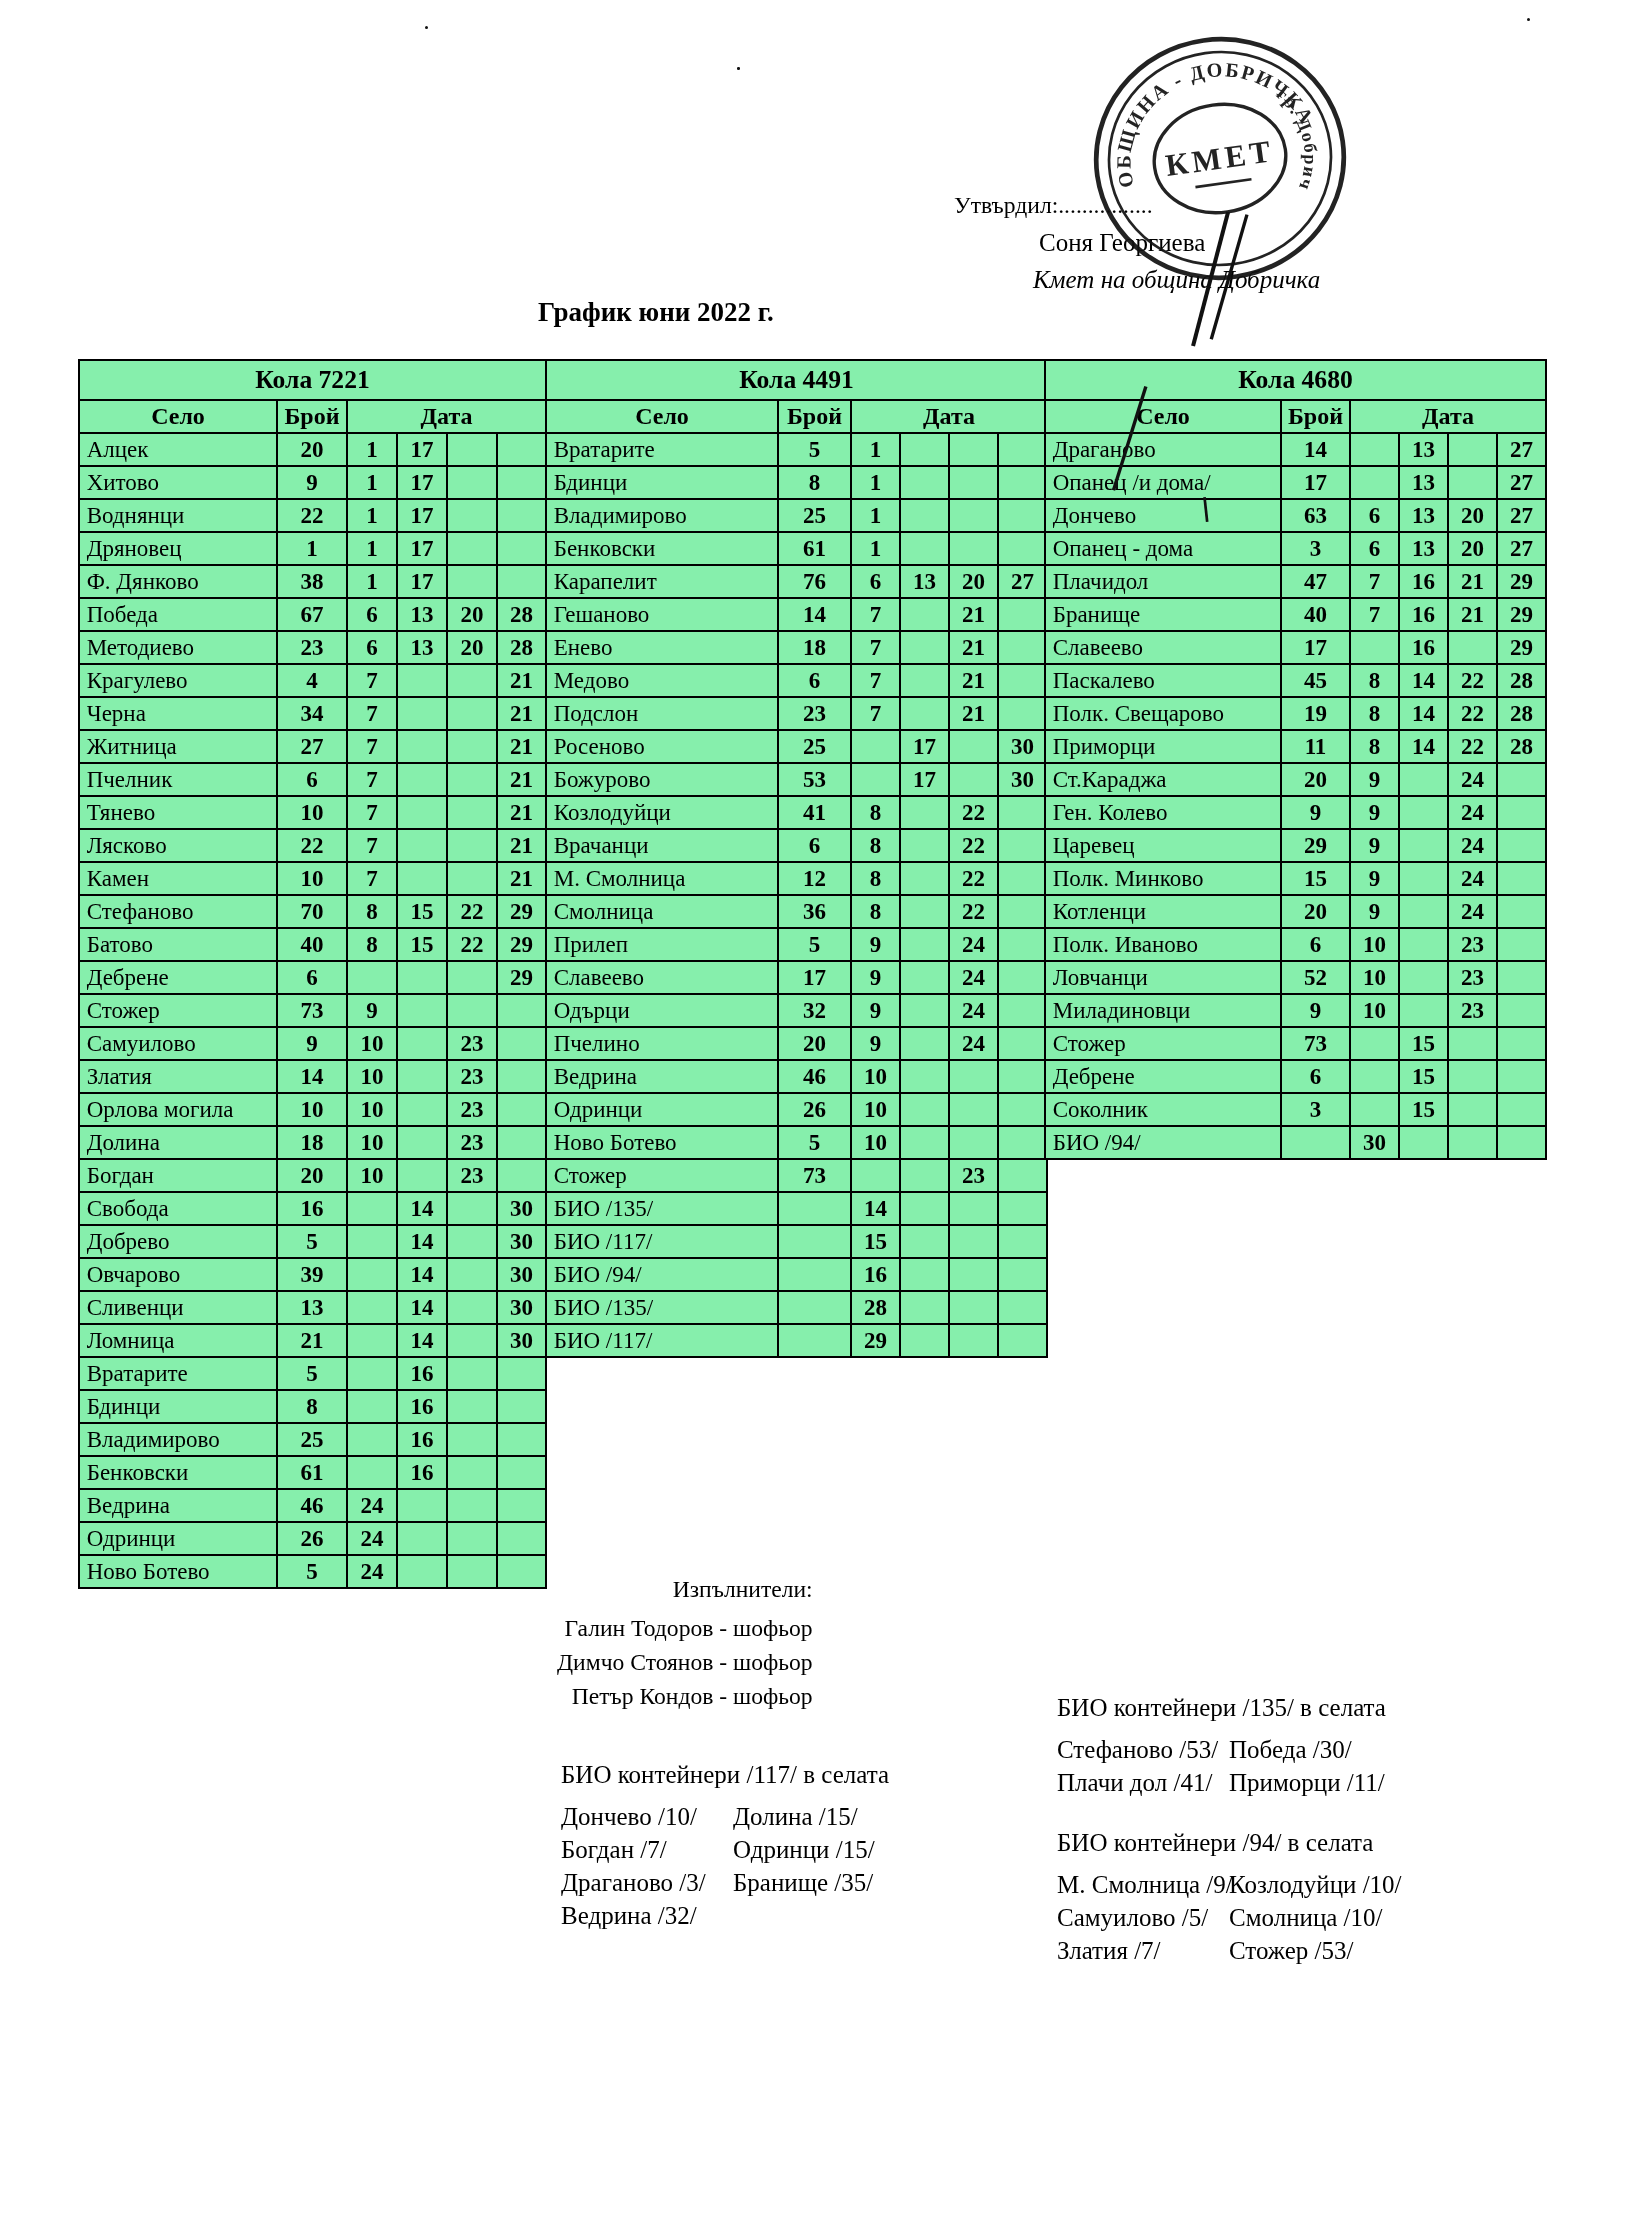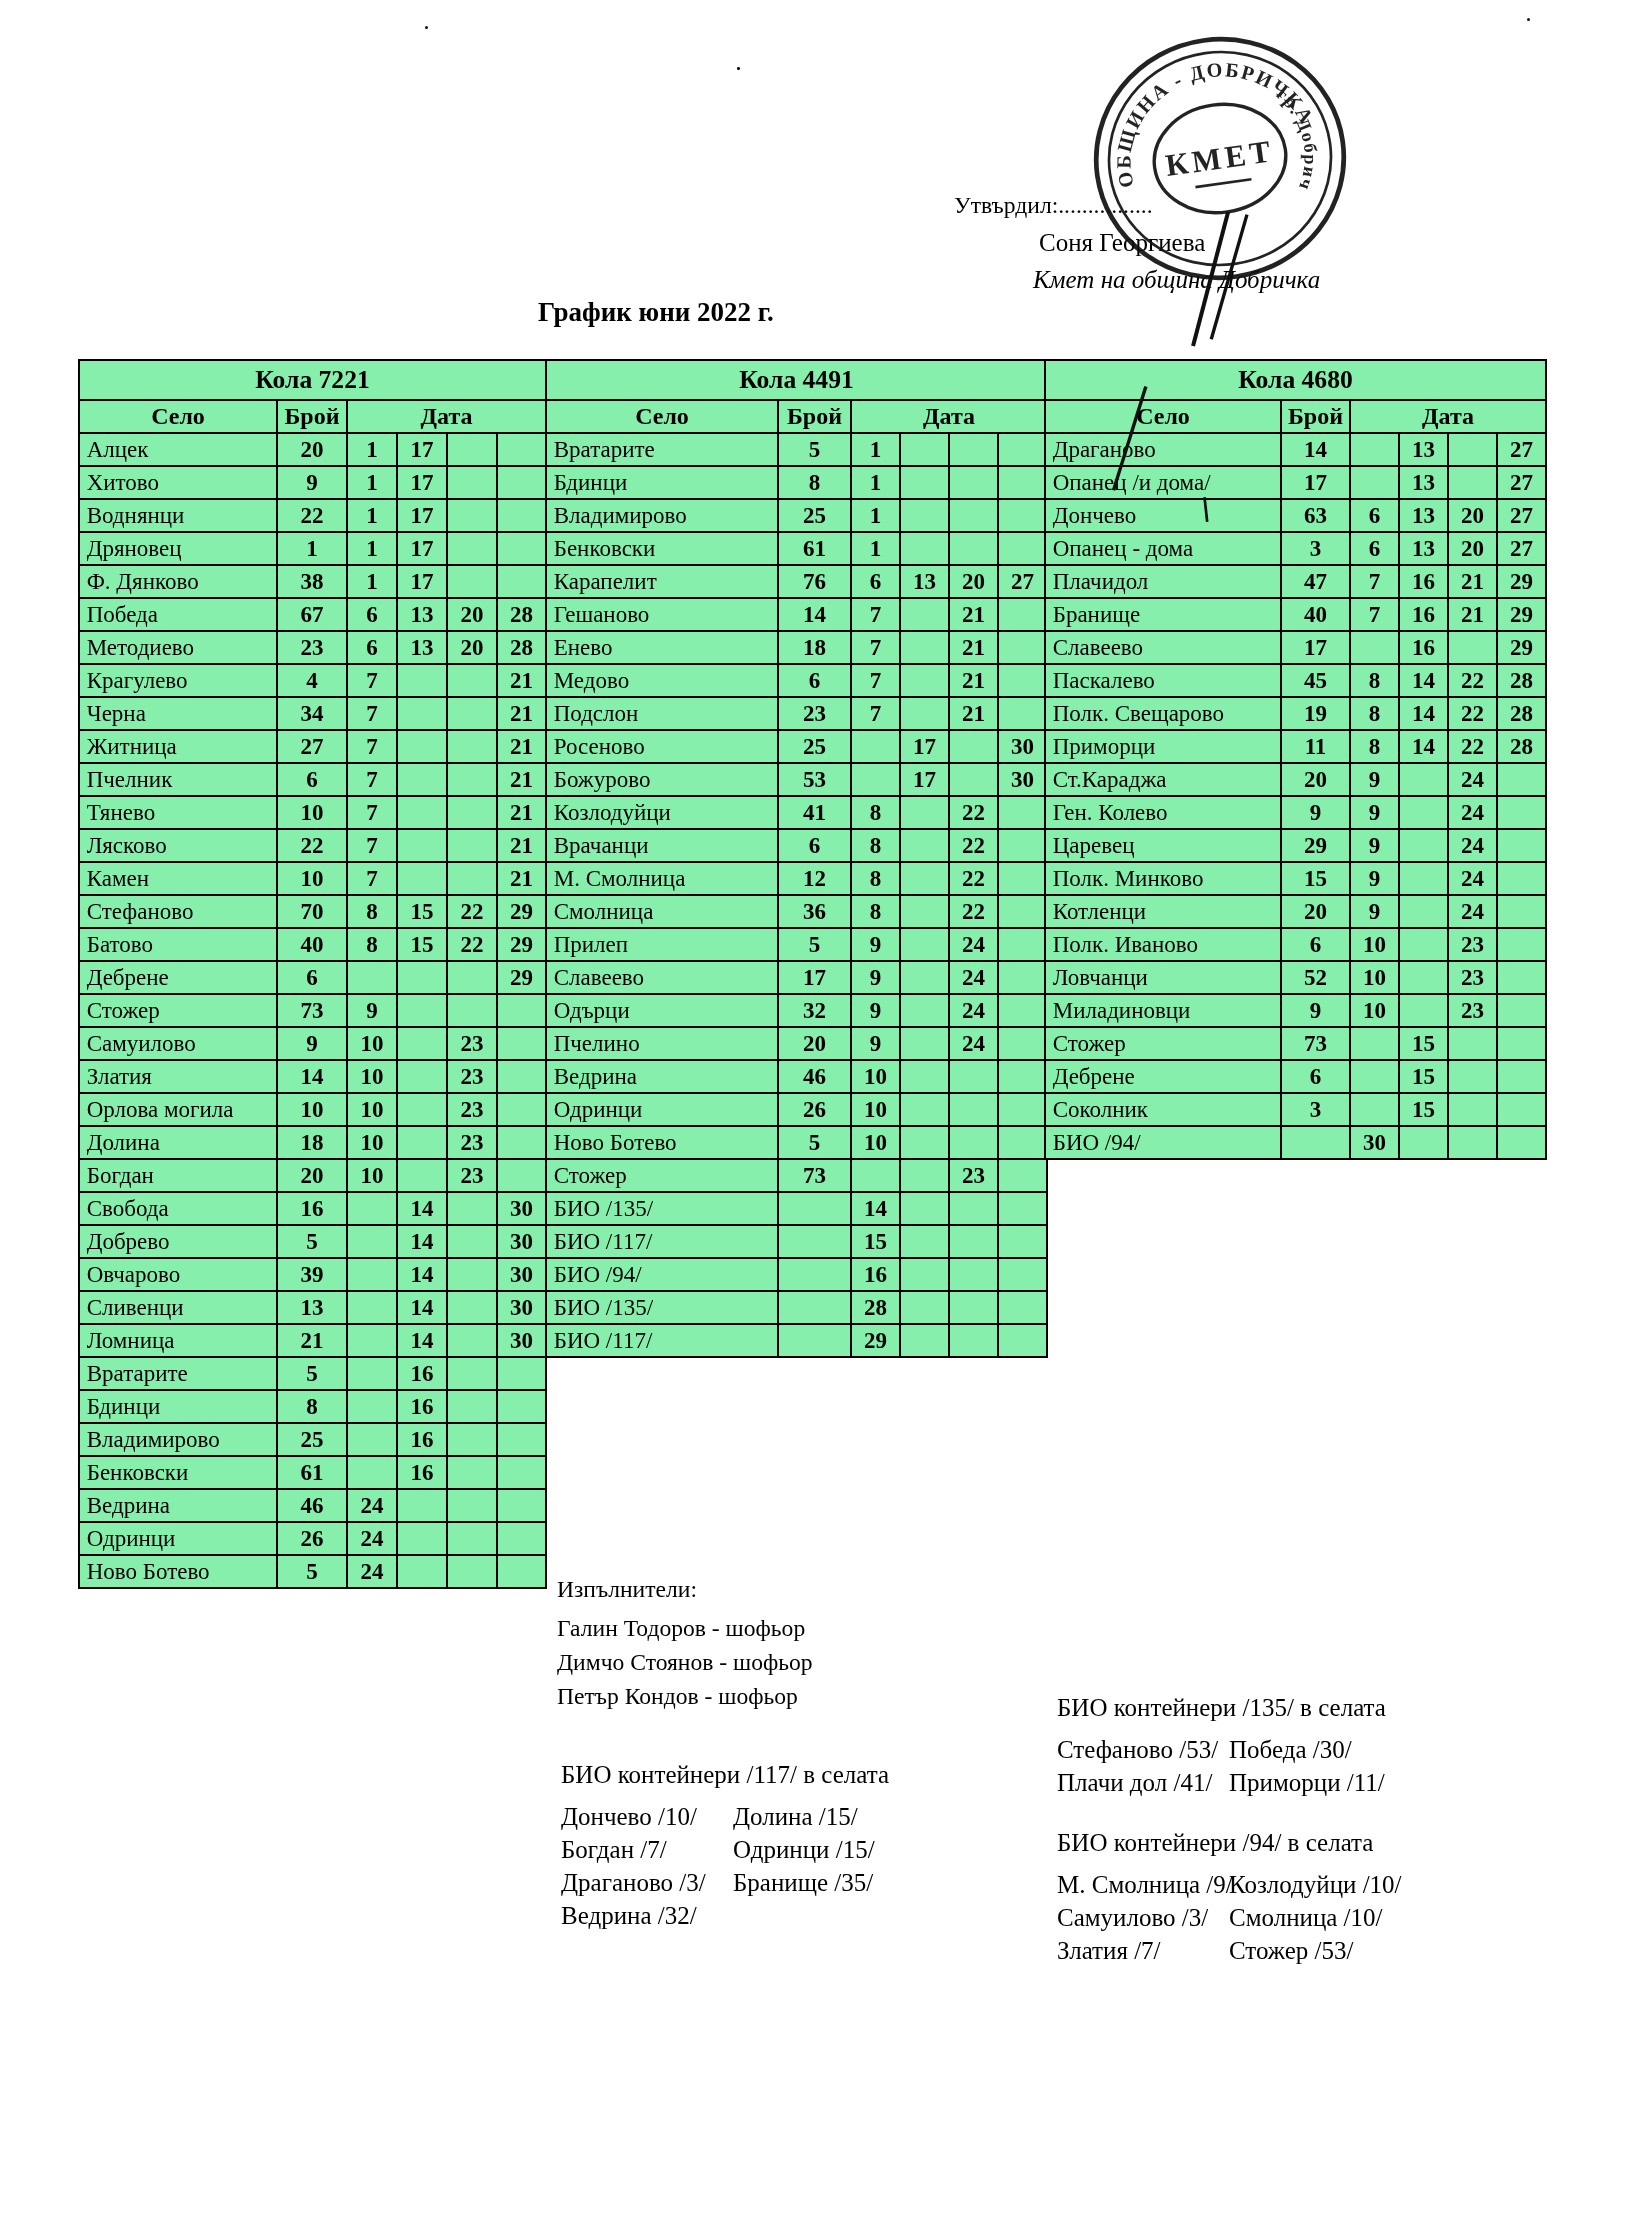--- a/index.html
+++ b/index.html
@@ -17,21 +17,21 @@
   table.tbl { position:absolute; top:359px; border-collapse:collapse; table-layout:fixed; background:#86efac; }
   table.tbl td {
     border:2px solid #000; padding:0; font-size:23px; height:31px;
     white-space:nowrap; overflow:hidden; vertical-align:middle;
   }
   table.tbl td.title-cell { font-weight:bold; font-size:25.6px; text-align:center; height:38px; border-width:2.7px 2px 2px 2px; }
   table.tbl td.hdr { font-weight:bold; font-size:24px; text-align:center; height:31px;margin-left:48px; }
   table.tbl td.name { text-align:left; padding-left:6.7px; }
   table.tbl td.num, table.tbl td.date { text-align:center; font-weight:bold; }
   
-  .exec-block { position:absolute; left:557px; top:1576px; font-size:23.6px; }
+  .exec-block { position:absolute; left:557px; top:1576px; font-size:23.6px;text-align:right; }
   .exec-block .exec-label { margin-bottom:8px; }
   .exec-block .exec-line { line-height:34px; }
   .bio-block { position:absolute; font-size:25px; }
   .bio-title { margin-bottom:10.8px; white-space:nowrap; }
   .bio-row { line-height:33px; white-space:nowrap; }
   .bio-c1 { display:inline-block; width:172px; }
   .bio-c2 { display:inline-block; }
   
   .stamp-svg { position:absolute; left:1084px; top:23px; width:272px; height:271px; z-index:3; opacity:0.92; }
   .ink-svg { position:absolute; left:0; top:0; width:1646px; height:2239px; z-index:4; pointer-events:none; }
@@ -839,18 +839,18 @@
   <div class="bio-block" style="left:561px;  top:1761px;">
       <div class="bio-title">БИО контейнери /117/ в селата</div>
       <div class="bio-row"><span class="bio-c1">Дончево /10/</span><span class="bio-c2">Долина /15/</span></div>
       <div class="bio-row"><span class="bio-c1">Богдан /7/</span><span class="bio-c2">Одринци /15/</span></div>
       <div class="bio-row"><span class="bio-c1">Драганово /3/</span><span class="bio-c2">Бранище /35/</span></div>
       <div class="bio-row"><span class="bio-c1">Ведрина /32/</span><span class="bio-c2"></span></div>
     </div>
   <div class="bio-block" style="left:1057px; top:1829px;">
       <div class="bio-title">БИО контейнери /94/ в селата</div>
       <div class="bio-row"><span class="bio-c1">М. Смолница /9/</span><span class="bio-c2">Козлодуйци /10/</span></div>
-      <div class="bio-row"><span class="bio-c1">Самуилово /3/</span><span class="bio-c2">Смолница /10/</span></div>
+      <div class="bio-row"><span class="bio-c1">Самуилово /5/</span><span class="bio-c2">Смолница /10/</span></div>
       <div class="bio-row"><span class="bio-c1">Златия /7/</span><span class="bio-c2">Стожер /53/</span></div>
     </div>
 
 </div>
 
 
 </body></html>

